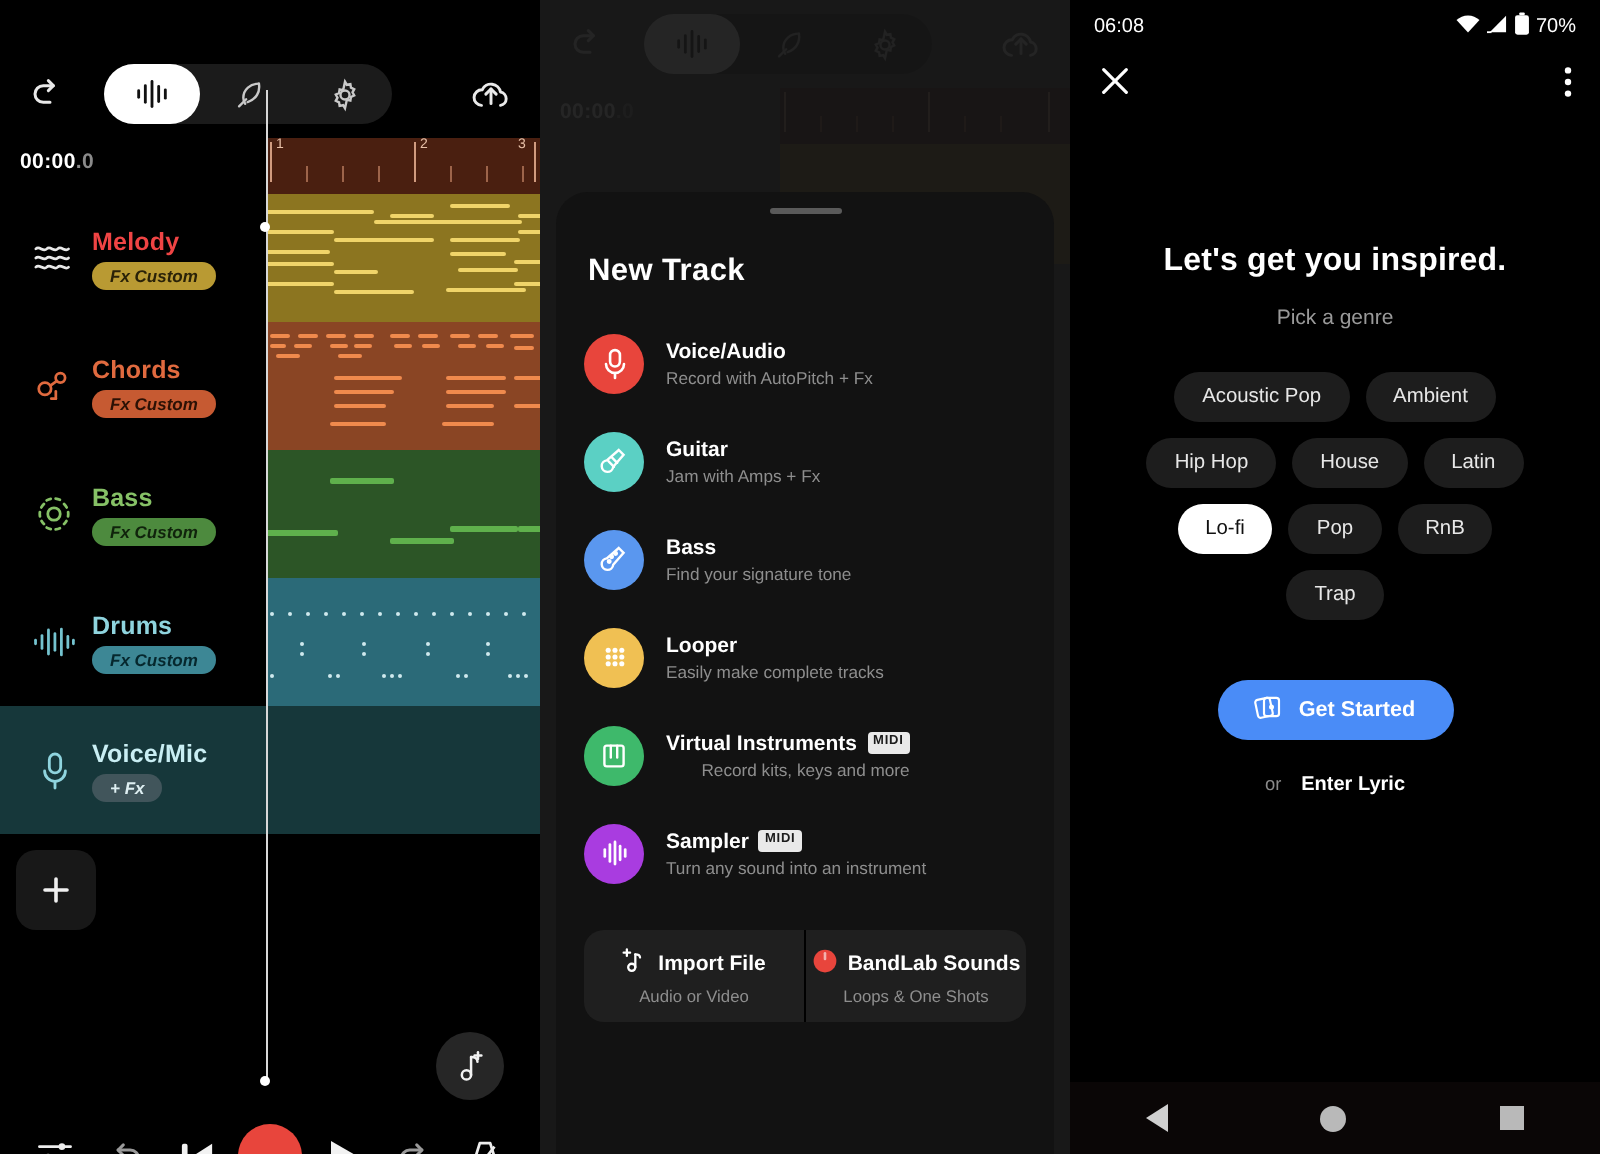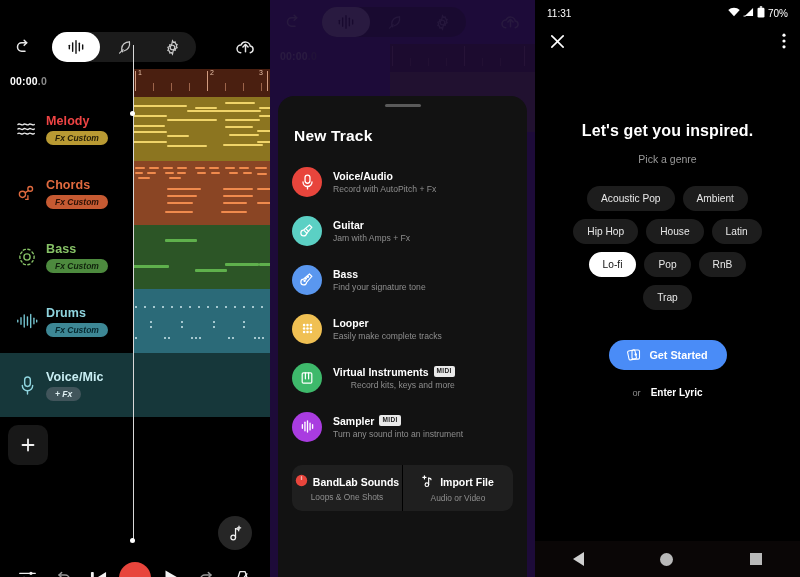--- a/index.html
+++ b/index.html
@@ -73,21 +73,21 @@
     border-radius: 50%; background: #262626; display: flex; align-items: center; justify-content: center;
   }
   .bottombar {
     position: absolute; bottom: 0; left: 0; right: 0; height: 48px;
     display: flex; align-items: center; justify-content: space-between; padding: 0 12px;
     background: #000;
   }
   .recbtn { width: 32px; height: 32px; border-radius: 50%; background: #e8453c; }
 
   
-  .panel2 { position: relative; width: 265px; height: 577px; background: #4c1d95; overflow: hidden; }
+  .panel2 { position: relative; width: 265px; height: 577px; background: #404040; overflow: hidden; }
   .dimmed { position: absolute; inset: 0; opacity: .18; pointer-events: none; }
   .scrim { position: absolute; inset: 0; background: rgba(0,0,0,.62); }
   .sheet {
     position: absolute; left: 8px; right: 8px; top: 96px; bottom: 0;
     background: #121212; border-radius: 16px 16px 0 0; padding: 0 14px;
   }
   .grabber { width: 36px; height: 3px; border-radius: 2px; background: #5a5a5a; margin: 8px auto 0; }
   .sheet-title { color: #fff; font-size: 15.5px; font-weight: bold; margin: 20px 0 12px 2px; letter-spacing: .2px; }
   .tr-item { display: flex; align-items: center; gap: 11px; height: 49px; }
   .tr-ic { width: 30px; height: 30px; border-radius: 50%; flex: 0 0 30px; display: flex; align-items: center; justify-content: center; }
@@ -631,51 +631,51 @@
           </div>
           <div class="tr-sub">Turn any sound into an instrument</div>
         </div>
       </div>
 
 
       <div class="sheet-actions">
         <div class="sa">
           <div class="sa-t">
             <span>
-              <svg width="13" height="13" viewBox="0 0 16 16" fill="#e8453c">
-                <circle cx="8" cy="8" r="7"></circle>
-                  <rect x="7.2" y="2.5" width="1.6" height="5" fill="#f3b2ae" rx=".8"></rect>
-              </svg>
-            </span>
-            <span>BandLab Sounds</span>
-          </div>
-          <div class="sa-s">Loops &amp; One Shots</div>
-        </div>
-        <div class="sa">
-          <div class="sa-t">
-            <span>
               <svg width="13" height="14" viewBox="0 0 16 17" fill="none" stroke="#fff" stroke-width="1.4" stroke-linecap="round">
                 <circle cx="6" cy="13" r="2.2"></circle>
                   <line x1="8.2" y1="13" x2="8.2" y2="5"></line>
                   <path d="M8.2 5c2 0 2.9.8 2.9 2"></path>
                 <line x1="3" y1="2" x2="3" y2="6"></line>
                   <line x1="1" y1="4" x2="5" y2="4"></line>
               </svg>
             </span>
             <span>Import File</span>
           </div>
           <div class="sa-s">Audio or Video</div>
         </div>
+        <div class="sa">
+          <div class="sa-t">
+            <span>
+              <svg width="13" height="13" viewBox="0 0 16 16" fill="#e8453c">
+                <circle cx="8" cy="8" r="7"></circle>
+                  <rect x="7.2" y="2.5" width="1.6" height="5" fill="#f3b2ae" rx=".8"></rect>
+              </svg>
+            </span>
+            <span>BandLab Sounds</span>
+          </div>
+          <div class="sa-s">Loops &amp; One Shots</div>
+        </div>
       </div>
     </div>
   </div>
 
   <div class="panel3">
     <div class="statusbar">
-      <span>11:31</span>
+      <span>06:08</span>
       <span class="sb-right">
         <span>
           <svg width="12" height="10" viewBox="0 0 14 11" fill="#fff">
               <path d="M7 10.5L0.3 3.2A9.6 9.6 0 0 1 13.7 3.2z"></path>
             </svg>
         </span>
         <span>
           <svg width="11" height="10" viewBox="0 0 12 11" fill="#fff">
               <path d="M11 1v9H2z"></path>
               <path d="M0.5 10h2.5" stroke="#fff" stroke-width="1"></path>

